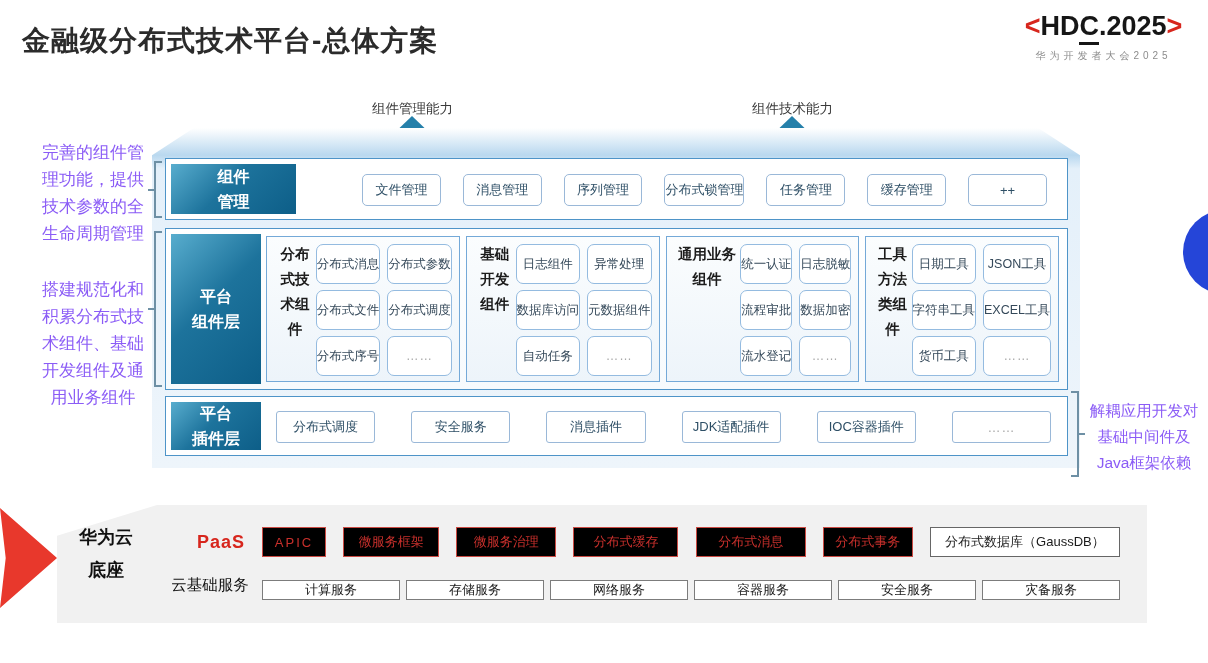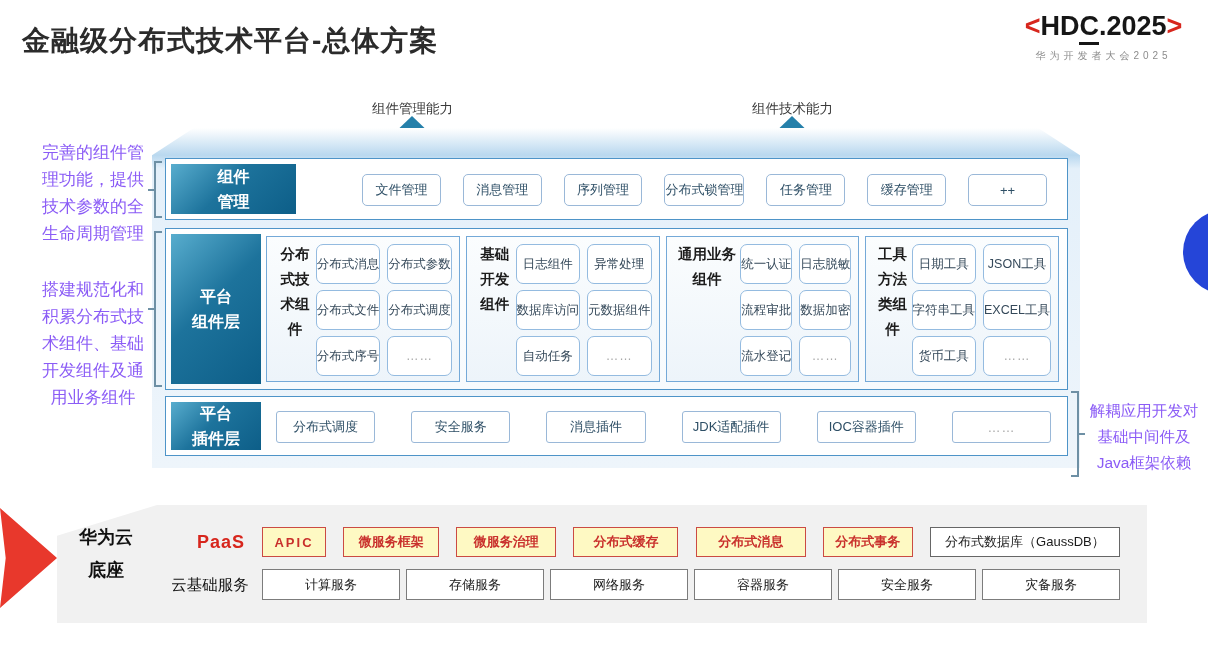--- a/index.html
+++ b/index.html
@@ -67,28 +67,28 @@
     clip-path:polygon(0 26%,100px 0,100% 0,100% 100%,0 100%); }
   .red-arrow { position:absolute; left:0; top:508px; width:57px; height:100px; background:#e8382c;
     clip-path:polygon(0 0,100% 50%,0 100%,10% 50%); }
   .fnd-label { position:absolute; left:70px; top:521px; width:72px; text-align:center;
     font-size:18px; font-weight:bold; color:#111; line-height:33px; }
   .paas-label { position:absolute; left:186px; top:527px; width:70px; text-align:center;
     font-size:18px; font-weight:bold; color:#d7261d; line-height:30px; letter-spacing:1px; }
   .iaas-label { position:absolute; left:164px; top:570px; width:92px; text-align:center;
     font-size:15.5px; color:#111; line-height:30px; }
   .paas-row { position:absolute; left:262px; top:527px; width:858px; height:30px; display:flex; justify-content:space-between; }
-  .rbox { border:1px solid #cb4a43; color:#c9302c; background:#fef9c3; font-size:13px;
-    display:flex; align-items:center; justify-content:center; white-space:nowrap;font-weight:bold; }
+  .rbox { border:1px solid #cb4a43; color:#c9302c; background:#000000; font-size:13px;
+    display:flex; align-items:center; justify-content:center; white-space:nowrap; }
   .paas-row .b0 { width:64px; letter-spacing:2px; }
   .paas-row .b1 { width:96px; } .paas-row .b2 { width:100px; }
   .paas-row .b3 { width:105px; } .paas-row .b4 { width:110px; } .paas-row .b5 { width:90px; }
   .nbox { width:190px; border:1px solid #666; color:#1a1a1a; background:#fff; font-size:13px;
     display:flex; align-items:center; justify-content:center; white-space:nowrap; }
-  .iaas-row { position:absolute; left:262px; top:569px; width:858px; height:31px; display:flex; justify-content:space-between; }
+  .iaas-row { position:absolute; left:262px; top:569px; width:858px; height:31px; display:flex; justify-content:space-between;align-items:flex-end; }
   .gbox { width:138px; border:1px solid #7c7c7c; background:#fff; color:#1a1a1a; font-size:13px;
     display:flex; align-items:center; justify-content:center; }
 
   .blue-dot { position:absolute; left:1183px; top:210px; width:84px; height:84px; border-radius:50%; background:#2545d8; }
 </style>
 </head>
 <body>
 
 <div class="canvas">
 

